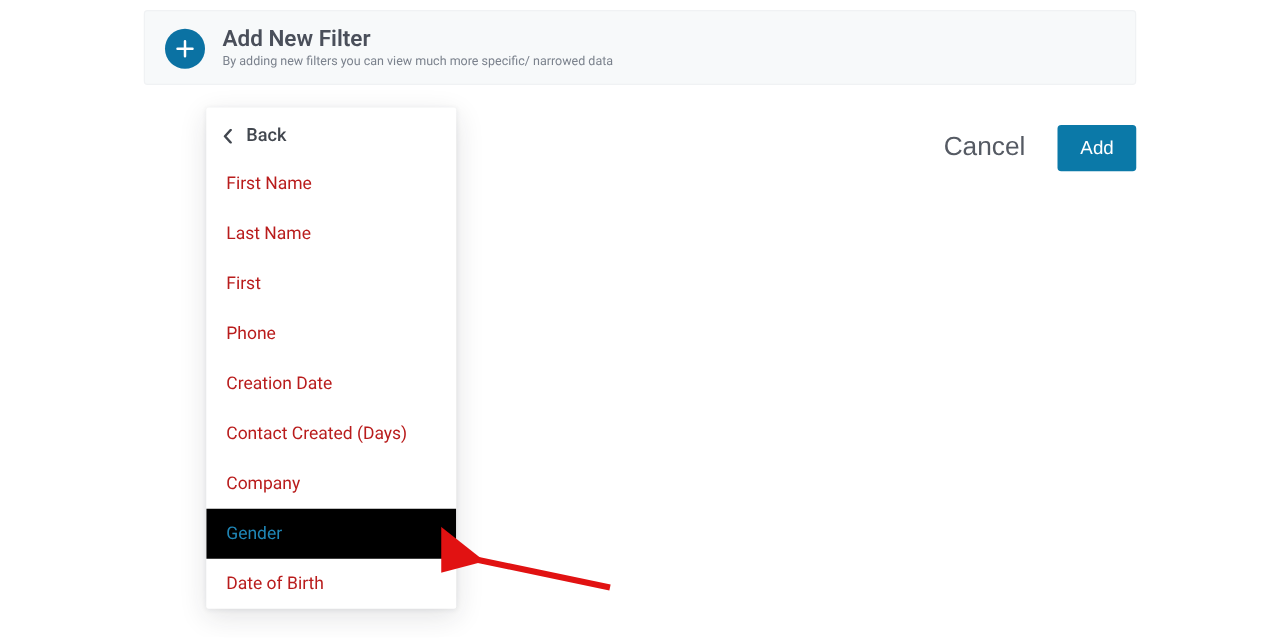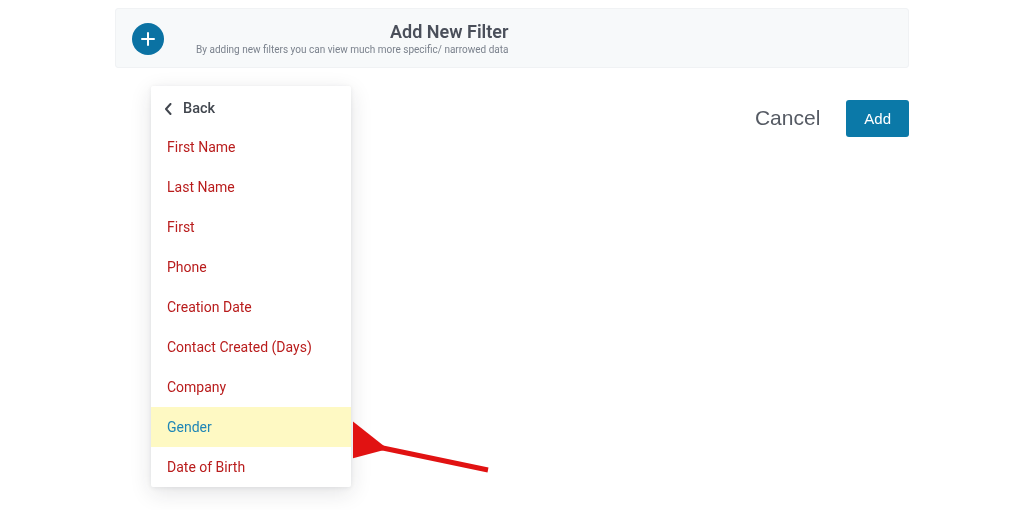--- a/index.html
+++ b/index.html
@@ -11,26 +11,25 @@
       overflow: hidden;
       color: #3a3f4a;
     }
     .page {
       padding: 8px 115px 0 115px;
       position: relative;
     }
     .header {
       display: flex;
       align-items: flex-start;
-      gap: 32px;
+      gap: 14px;
       background: #f7f9fa;
       border: 1px solid #f0f2f4;
       border-radius: 3px;
       padding: 12px 16px;
-      text-align: right;
     }
     .plus-circle {
       width: 32px;
       height: 32px;
       border-radius: 50%;
       background: #0b72a3;
       display: flex;
       align-items: center;
       justify-content: center;
       color: #fff;
@@ -54,21 +53,21 @@
       display: flex;
       align-items: flex-start;
       margin-top: 18px;
       position: relative;
     }
     .dropdown {
       width: 200px;
       background: #ffffff;
       box-shadow: 0 6px 22px rgba(30,35,45,0.12), 0 1px 4px rgba(30,35,45,0.08);
       border-radius: 2px;
-      margin-left: 36px;
+      margin-left: 50px;
       overflow: hidden;
     }
     .back-row {
       display: flex;
       align-items: center;
       gap: 10px;
       padding: 14px 16px 10px 12px;
       cursor: pointer;
       color: #42474f;
       font-size: 14.5px;
@@ -79,21 +78,21 @@
       display: inline-flex; align-items: center; justify-content: center;
       font-size: 16px; line-height: 1; color: #42474f;
     }
     .opt {
       padding: 12px 16px;
       font-size: 14px;
       color: #b91c1c;
       cursor: pointer;
     }
     .opt.selected {
-      background: #fef9c3;
+      background: #000000;
       color: #1f86b6;
     }
     .actions {
       display: flex;
       gap: 16px;
       align-items: center;
       margin-left: auto;
       margin-right: 0;
       margin-top: 12px;
     }

